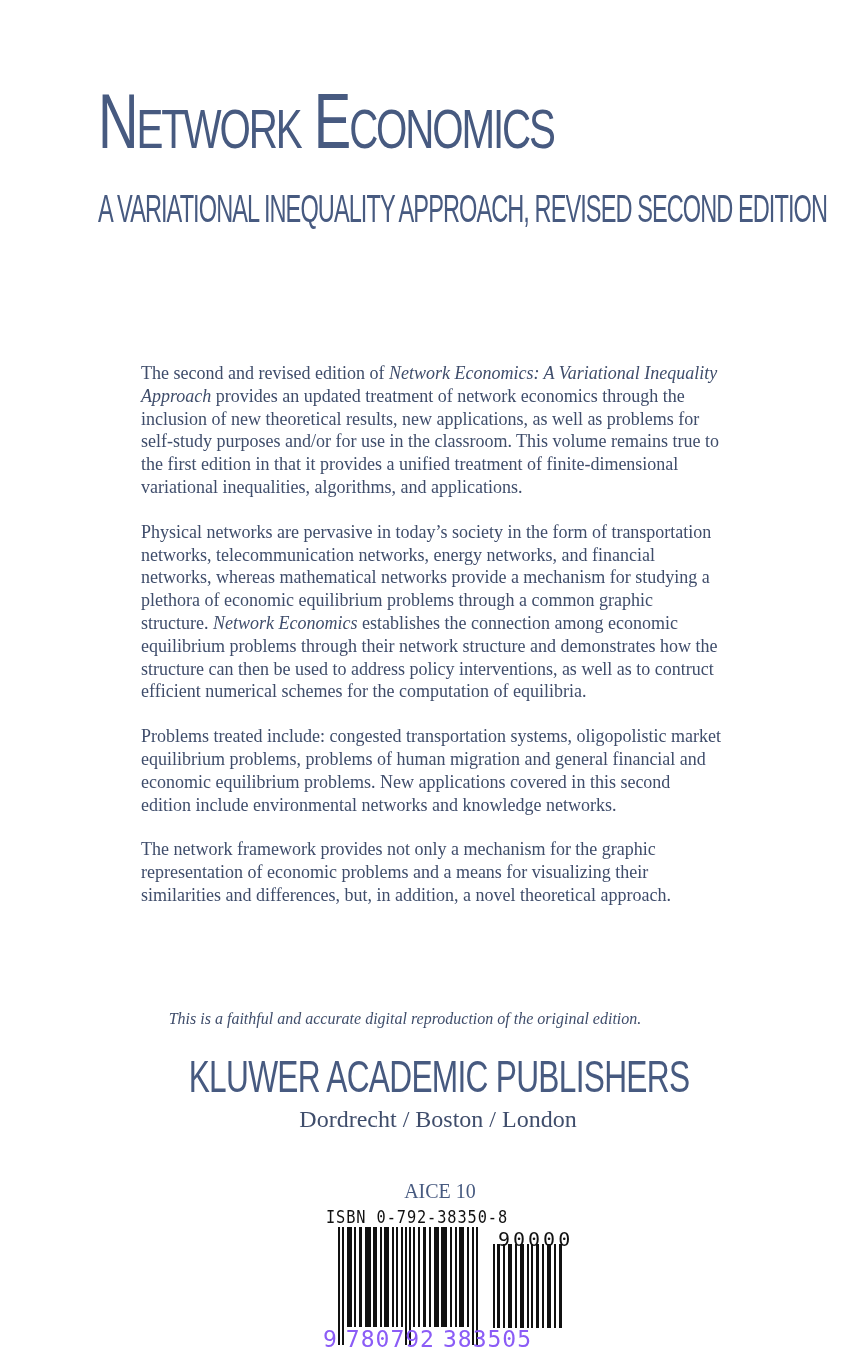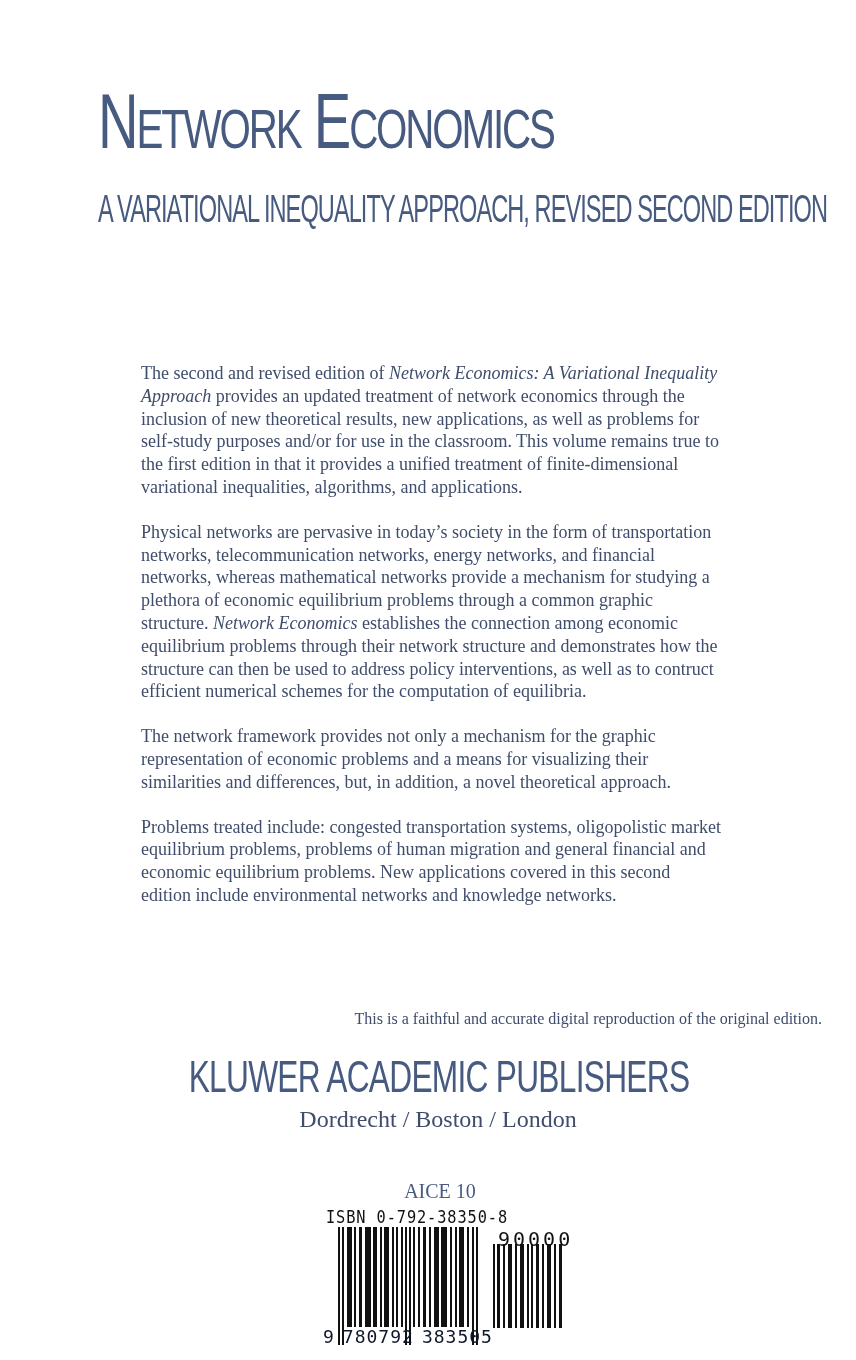--- a/index.html
+++ b/index.html
@@ -3,45 +3,45 @@
 <meta charset="utf-8">
 <style>
   html, body { margin: 0; padding: 0; background: #ffffff; }
   body { width: 856px; height: 1360px; position: relative; overflow: hidden; font-family: "Liberation Serif", serif; }
   .title { position: absolute; left: 98px; top: 82px; font-family: "Liberation Sans", sans-serif; color: #475a80; font-size: 78px; letter-spacing: -3px; line-height: 1; transform: scaleX(0.72); transform-origin: left top; white-space: nowrap; }
   .title .sc { font-size: 56px; }
   .subtitle { position: absolute; left: 98px; top: 190px; font-family: "Liberation Sans", sans-serif; color: #475a80; font-size: 38px; letter-spacing: -1.5px; line-height: 1; transform: scaleX(0.62); transform-origin: left top; white-space: nowrap; }
   .blurb { position: absolute; left: 141px; top: 362px; width: 580px; color: #3f4d6b; font-size: 18px; line-height: 22.8px; }
   .blurb p { margin: 0 0 22px 0; }
   .blurb i { font-style: italic; }
-  .note { position: absolute; left: 0; width: 810px; top: 1010px; text-align: right; color: #3f4d6b; font-size: 16px; padding-left: 12px; }
+  .note { position: absolute; left: 0; width: 810px; top: 1010px; text-align: center; font-style: italic; color: #3f4d6b; font-size: 16px; }
   .publisher { position: absolute; left: 0; width: 878px; top: 1052px; text-align: center; font-family: "Liberation Sans", sans-serif; color: #475a80; font-size: 44px; letter-spacing: -1px; transform: scaleX(0.72); transform-origin: 439px 0; white-space: nowrap; }
   .cities { position: absolute; left: 0; width: 876px; top: 1106px; text-align: center; color: #3f4d6b; font-size: 24px; }
   .aice { position: absolute; left: 0; width: 880px; top: 1180px; text-align: center; color: #475a80; font-size: 20px; }
   .isbn { position: absolute; left: 326px; top: 1207px; font-family: "DejaVu Sans Mono", monospace; font-size: 17px; color: #111; letter-spacing: 1px; transform: scaleX(0.9); transform-origin: left top; white-space: nowrap; }
   .barcode { position: absolute; left: 338px; top: 1227px; }
-  .bc-num { position: absolute; left: 323px; top: 1326px; font-family: "DejaVu Sans Mono", monospace; font-size: 18px; color: #0f172a; letter-spacing: 1px; white-space: nowrap; }
+  .bc-num { position: absolute; left: 323px; top: 1326px; font-family: "DejaVu Sans Mono", monospace; font-size: 23px; color: #8b5cf6; letter-spacing: 1px; white-space: nowrap; }
   .bc-num .g { margin-left: 8px; }
   .addon-num { position: absolute; left: 498px; top: 1227px; font-family: "DejaVu Sans Mono", monospace; font-size: 20px; color: #111; letter-spacing: 3px; }
   .addon { position: absolute; left: 493px; top: 1244px; }
 </style>
 </head>
 <body>
 
 <div class="title">
   <span>N</span><span class="sc">ETWORK</span>
   <span>E</span><span class="sc">CONOMICS</span>
 </div>
 <div class="subtitle">A VARIATIONAL INEQUALITY APPROACH, REVISED SECOND EDITION</div>
 
 <div class="blurb">
   <p><span>The second and revised edition of </span><i>Network Economics: A Variational Inequality Approach</i><span> provides an updated treatment of network economics through the inclusion of new theoretical results, new applications, as well as problems for self-study purposes and/or for use in the classroom. This volume remains true to the first edition in that it provides a unified treatment of finite-dimensional variational inequalities, algorithms, and applications.</span></p>
   <p><span>Physical networks are pervasive in today’s society in the form of transportation networks, telecommunication networks, energy networks, and financial networks, whereas mathematical networks provide a mechanism for studying a plethora of economic equilibrium problems through a common graphic structure. </span><i>Network Economics</i><span> establishes the connection among economic equilibrium problems through their network structure and demonstrates how the structure can then be used to address policy interventions, as well as to contruct efficient numerical schemes for the computation of equilibria.</span></p>
+  <p>Problems treated include: congested transportation systems, oligopolistic market equilibrium problems, problems of human migration and general financial and economic equilibrium problems. New applications covered in this second edition include environmental networks and knowledge networks.</p>
   <p>The network framework provides not only a mechanism for the graphic representation of economic problems and a means for visualizing their similarities and differences, but, in addition, a novel theoretical approach.</p>
-  <p>Problems treated include: congested transportation systems, oligopolistic market equilibrium problems, problems of human migration and general financial and economic equilibrium problems. New applications covered in this second edition include environmental networks and knowledge networks.</p>
 </div>
 
 <div class="note">This is a faithful and accurate digital reproduction of the original edition.</div>
 <div class="publisher">KLUWER ACADEMIC PUBLISHERS</div>
 <div class="cities">Dordrecht / Boston / London</div>
 
 <div class="aice">AICE 10</div>
 <div class="isbn">ISBN 0-792-38350-8</div>
 
 <svg class="barcode" width="142" height="118" viewBox="0 0 142 118">

